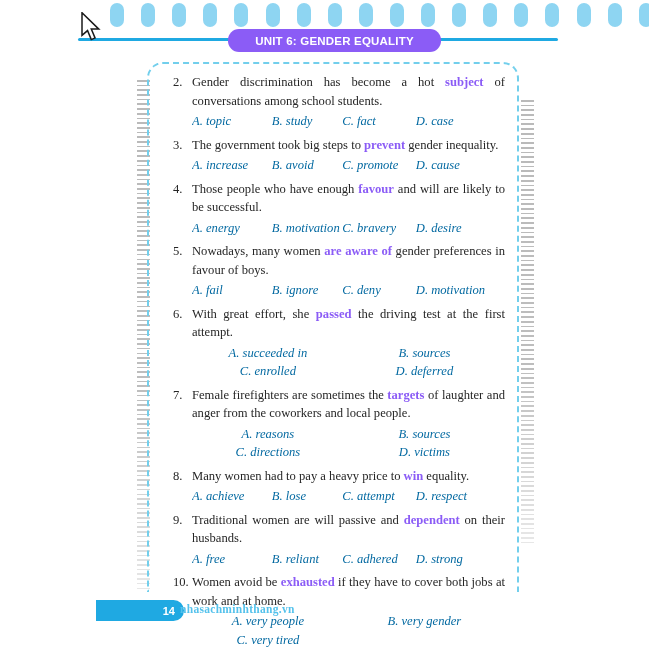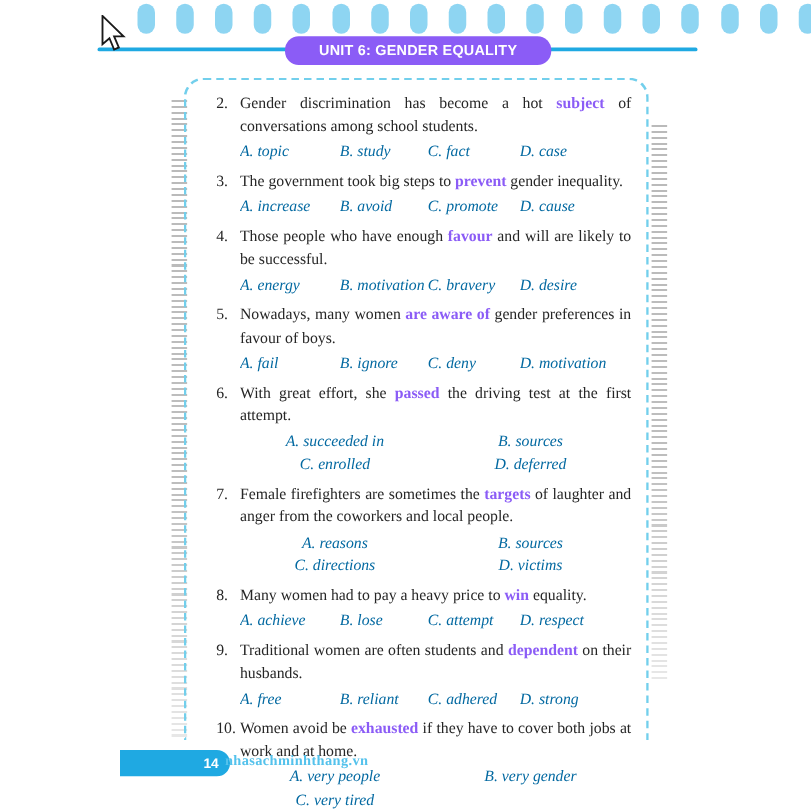--- a/index.html
+++ b/index.html
@@ -194,21 +194,21 @@
       <div class="opts row4">
         <span class="opt"><span>A.</span> <span>achieve</span></span>
         <span class="opt"><span>B.</span> <span>lose</span></span>
         <span class="opt"><span>C.</span> <span>attempt</span></span>
         <span class="opt"><span>D.</span> <span>respect</span></span>
       </div>
     </div>
     <div class="question-block">
       <div class="q-line">
         <span class="q-num">9.</span>
-        <div class="q-text"><span>Traditional women are often students and </span><span class="kw">dependent</span><span> on their husbands.</span></div>
+        <div class="q-text"><span>Traditional women are will passive and </span><span class="kw">dependent</span><span> on their husbands.</span></div>
       </div>
       <div class="opts row4">
         <span class="opt"><span>A.</span> <span>free</span></span>
         <span class="opt"><span>B.</span> <span>reliant</span></span>
         <span class="opt"><span>C.</span> <span>adhered</span></span>
         <span class="opt"><span>D.</span> <span>strong</span></span>
       </div>
     </div>
     <div class="question-block">
       <div class="q-line">

